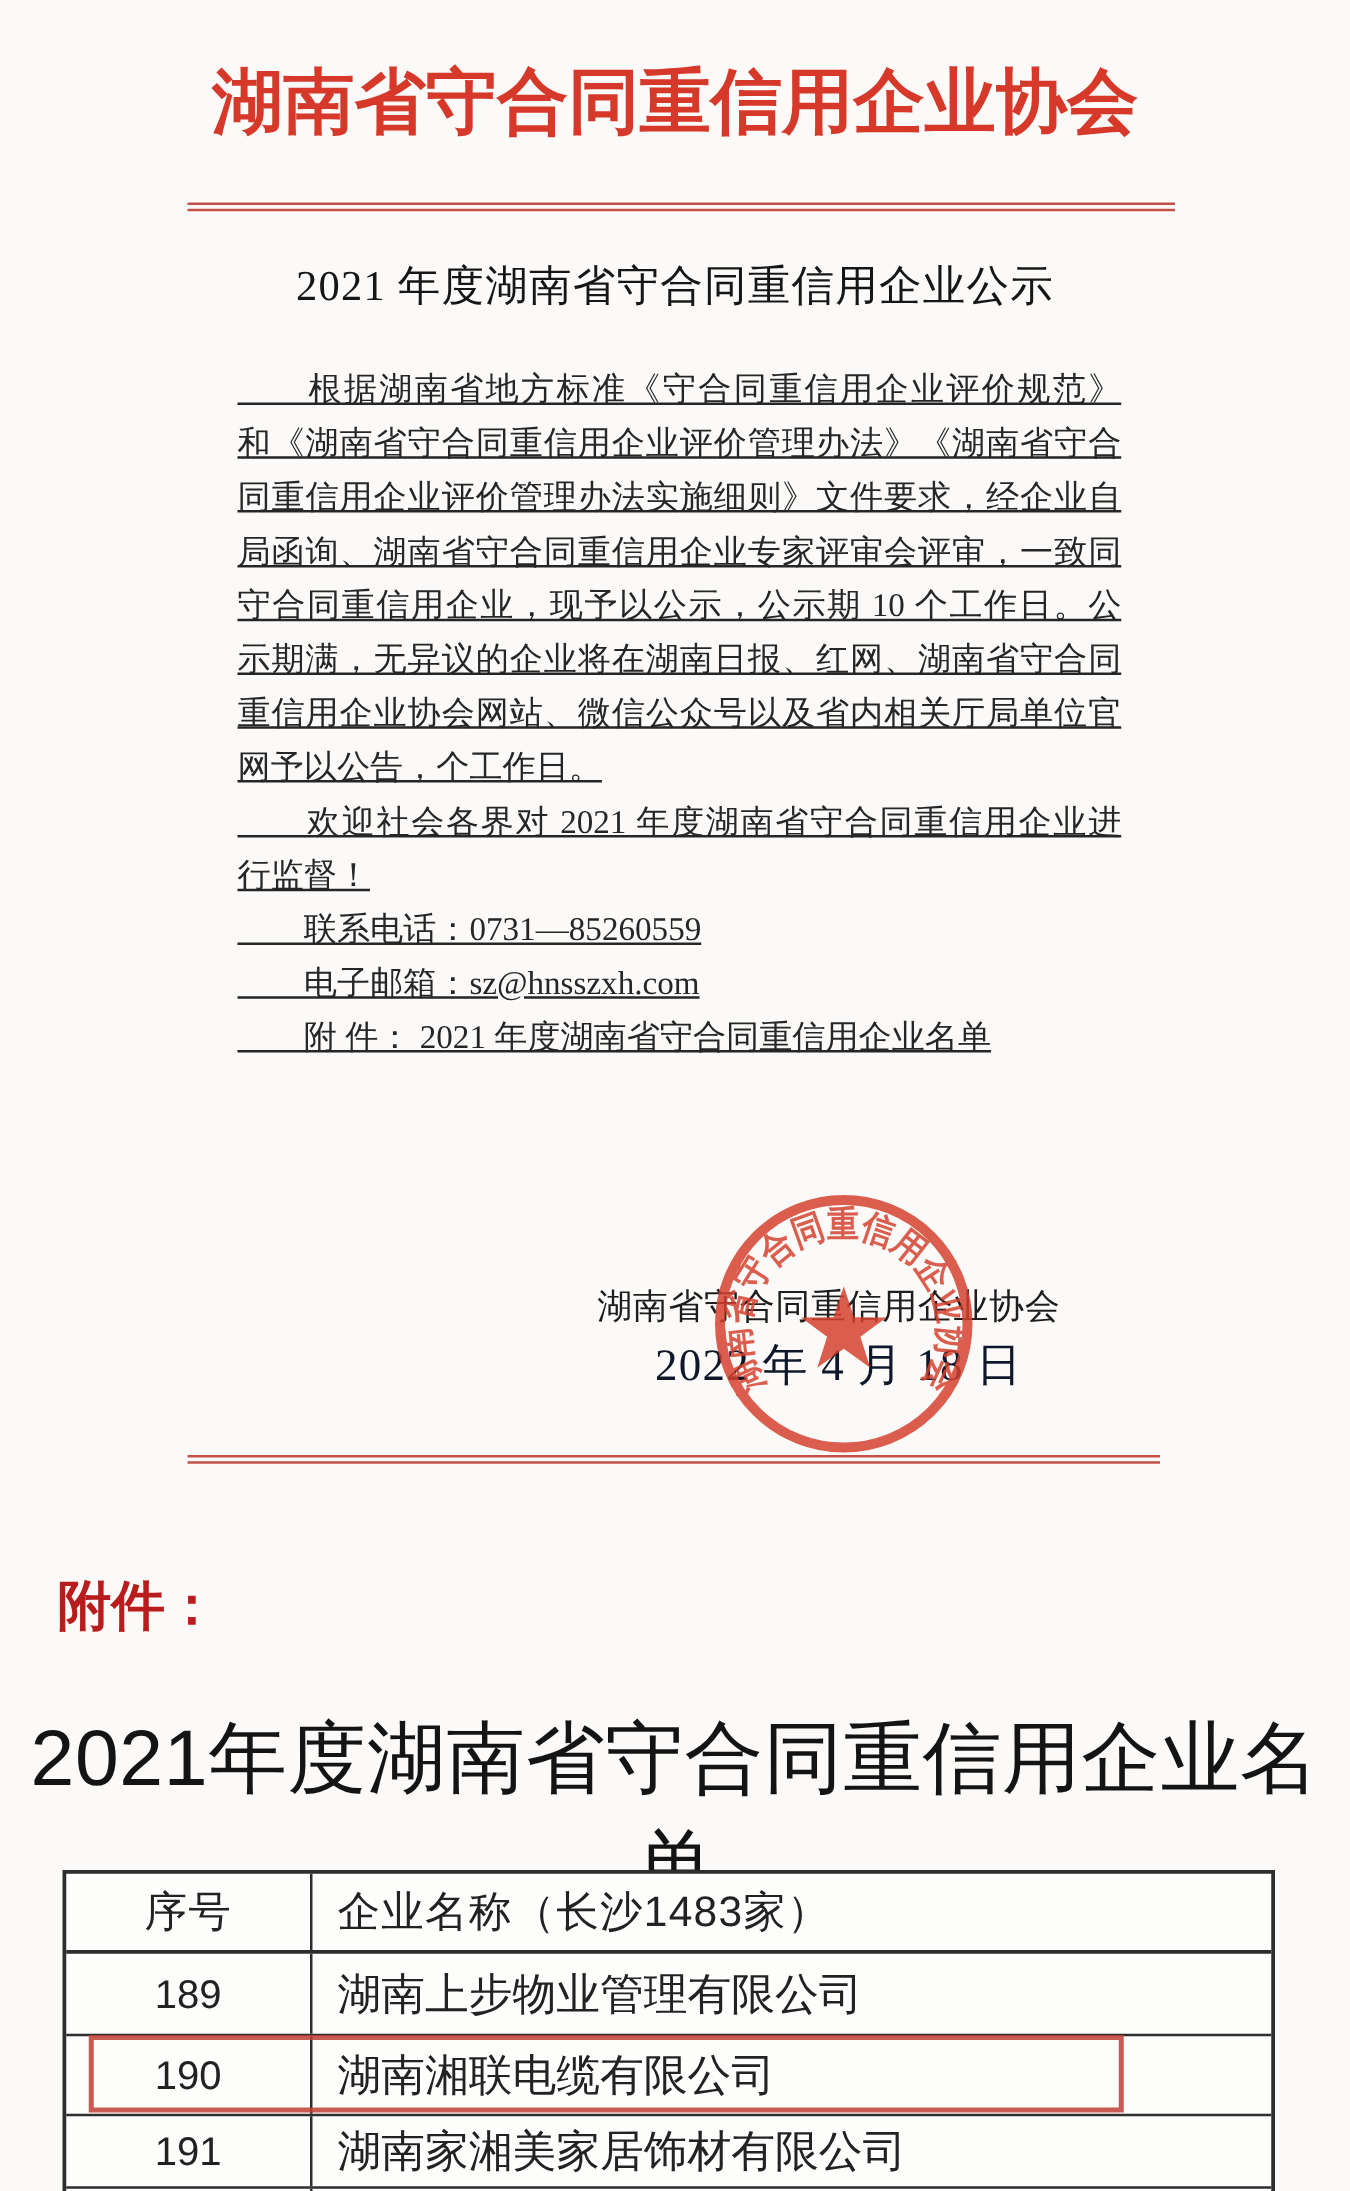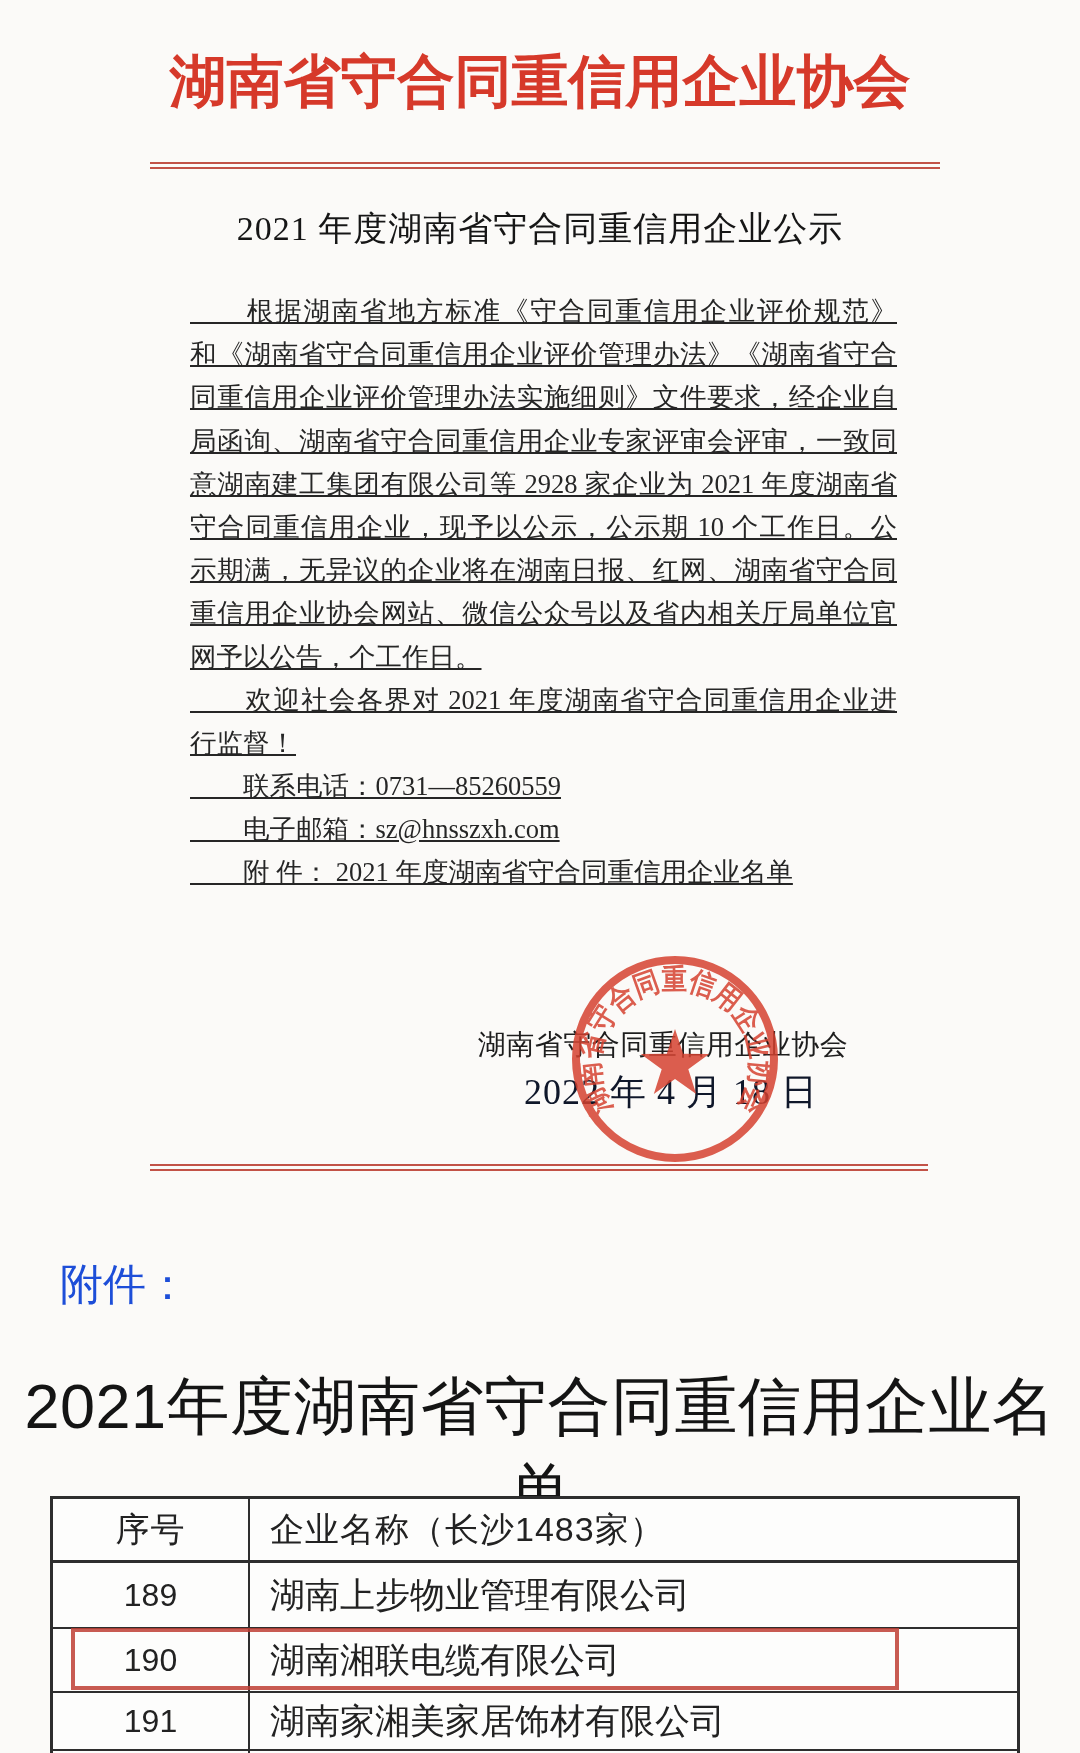--- a/index.html
+++ b/index.html
@@ -49,23 +49,23 @@
   }
   .stamp{
     position:absolute;left:565px;top:949px;z-index:3;opacity:0.84;
   }
   .stamp text{
     font-family:"Liberation Serif","DejaVu Serif",serif;
     font-size:29px;font-weight:bold;fill:#d5402e;
   }
   
   .attach-label{
-    position:absolute;left:60px;top:1256px;
+    position:absolute;left:46px;top:1256px;
     font-family:"Liberation Sans","DejaVu Sans",sans-serif;
-    font-size:43px;font-weight:400;color:#1d4ed8;
+    font-size:43px;font-weight:700;color:#b91c1c;
   }
   .attach-title{
     position:absolute;top:1364px;left:0;width:1080px;text-align:center;
     font-family:"Liberation Sans","DejaVu Sans",sans-serif;
     font-size:63px;font-weight:500;color:#141414;letter-spacing:0.5px;
   }
   
   .tbl{
     position:absolute;left:50px;top:1496px;width:964px;
     border:3px solid #2e2e2e;background:#fdfdfc;
@@ -103,21 +103,20 @@
 
   <div class="red-rule top"></div>
 
   <div class="doc-title">2021 年度湖南省守合同重信用企业公示</div>
 
   <div class="letter-body" id="letter-body">
       <div class="line just">　　根据湖南省地方标准《守合同重信用企业评价规范》</div>
       <div class="line just">和《湖南省守合同重信用企业评价管理办法》《湖南省守合</div>
       <div class="line just">同重信用企业评价管理办法实施细则》文件要求，经企业自</div>
       <div class="line just">局函询、湖南省守合同重信用企业专家评审会评审，一致同</div>
-      <div class="line just">意湖南建工集团有限公司等 2928 家企业为 2021 年度湖南省</div>
       <div class="line just">守合同重信用企业，现予以公示，公示期 10 个工作日。公</div>
       <div class="line just">示期满，无异议的企业将在湖南日报、红网、湖南省守合同</div>
       <div class="line just">重信用企业协会网站、微信公众号以及省内相关厅局单位官</div>
       <div class="line">网予以公告，个工作日。</div>
       <div class="line just">　　欢迎社会各界对 2021 年度湖南省守合同重信用企业进</div>
       <div class="line">行监督！</div>
       <div class="line">　　联系电话：0731—85260559</div>
       <div class="line">　　电子邮箱：sz@hnsszxh.com</div>
       <div class="line">　　附 件： 2021 年度湖南省守合同重信用企业名单</div>
     </div>

